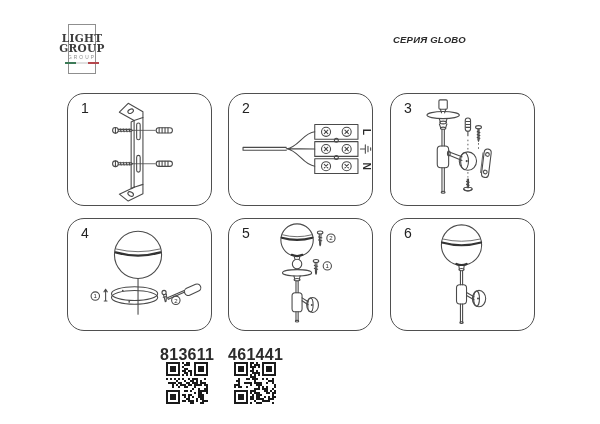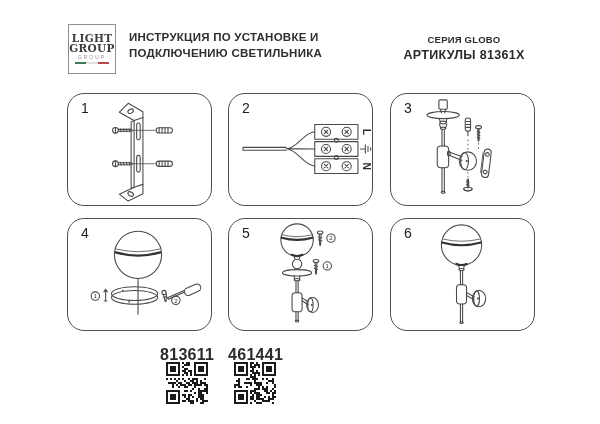--- a/index.html
+++ b/index.html
@@ -1,30 +1,30 @@
 <!DOCTYPE html>
 <html><head>
 <meta charset="utf-8">
 <style>
   html,body{margin:0;padding:0;background:#fff;}
   .page{position:relative;width:600px;height:424px;background:#ffffff;overflow:hidden;
         font-family:"Liberation Sans",sans-serif;color:#2b2b2b;}
   
-  .logo-box{position:absolute;left:68px;top:24px;width:48px;height:50px;border:1px solid #8f8f8f;
+  .logo-box{position:absolute;left:68px;top:24px;width:28px;height:50px;border:1px solid #8f8f8f;
             background:#fff;box-sizing:border-box;display:flex;flex-direction:column;
             align-items:center;justify-content:center;}
   .logo-word{font-family:"DejaVu Serif",serif;font-weight:700;font-size:10.5px;line-height:9.5px;
              color:#3d3d3d;letter-spacing:.3px;}
   .logo-group{font-size:4.8px;letter-spacing:2.1px;color:#8c8c8c;margin-top:1.5px;}
   .logo-flag{display:flex;width:34px;height:2.5px;margin-top:2px;}
   .logo-flag span{flex:1;}
   .flag-green{background:#3c7a57;} .flag-white{background:#e0e0e0;} .flag-red{background:#b5484d;}
   .title{position:absolute;left:129px;top:30px;font-size:11.5px;font-weight:700;line-height:15.5px;
          letter-spacing:.25px;color:#2e2e2e;}
-  .series{position:absolute;left:393px;top:34px;width:142px;text-align:center;}
+  .series{position:absolute;left:393px;top:34px;width:142px;font-style:italic;}
   .series-name{font-size:9.5px;font-weight:700;letter-spacing:.2px;}
   .series-articles{font-size:12.5px;font-weight:700;margin-top:3px;letter-spacing:.3px;}
   
   .panel{position:absolute;width:145px;height:113px;border:1.3px solid #4f4f4f;border-radius:17px;
          box-sizing:border-box;background:#fff;}
   .panel-num{position:absolute;left:13px;top:6px;font-size:14px;color:#222;}
   .panel svg{position:absolute;left:0;top:0;width:100%;height:100%;}
   svg .ln{fill:none;stroke:#4a4a4a;stroke-width:1.1;stroke-linecap:round;stroke-linejoin:round;}
   svg .thk{fill:none;stroke:#333;stroke-width:2.2;stroke-linecap:round;}
   svg .thin{fill:none;stroke:#4a4a4a;stroke-width:.8;}
@@ -47,28 +47,23 @@
     <div class="logo-word">LIGHT</div>
     <div class="logo-word">GROUP</div>
     <div class="logo-group">GROUP</div>
     <div class="logo-flag">
       <span class="flag-green"></span>
       <span class="flag-white"></span>
       <span class="flag-red"></span>
     </div>
   </div>
 
-  <div class="title">
-    <div>ИНСТРУКЦИЯ ПО УСТАНОВКЕ И</div>
-    <div>ПОДКЛЮЧЕНИЮ СВЕТИЛЬНИКА</div>
-  </div>
 
   <div class="series">
     <div class="series-name">СЕРИЯ GLOBO</div>
-    <div class="series-articles">АРТИКУЛЫ 81361X</div>
   </div>
 
   <div class="panel" style="left:67px;top:93px;">
     <div class="panel-num">1</div>
     <svg viewBox="0 0 145 113">
       <g>
         <path class="ln" d="M67,27 L76,24 L76,92 L67,95 Z"></path>
         <path class="ln" d="M64,28.5 L67,27 M64,28.5 L64,96.5 L67,95"></path>
         <path class="ln" d="M67,27 L52,18.5 L61,9.5 L76,18 L76,24"></path>
         <ellipse class="ln" cx="63.5" cy="17.5" rx="3" ry="2" transform="rotate(-28 63.5 17.5)"></ellipse>

